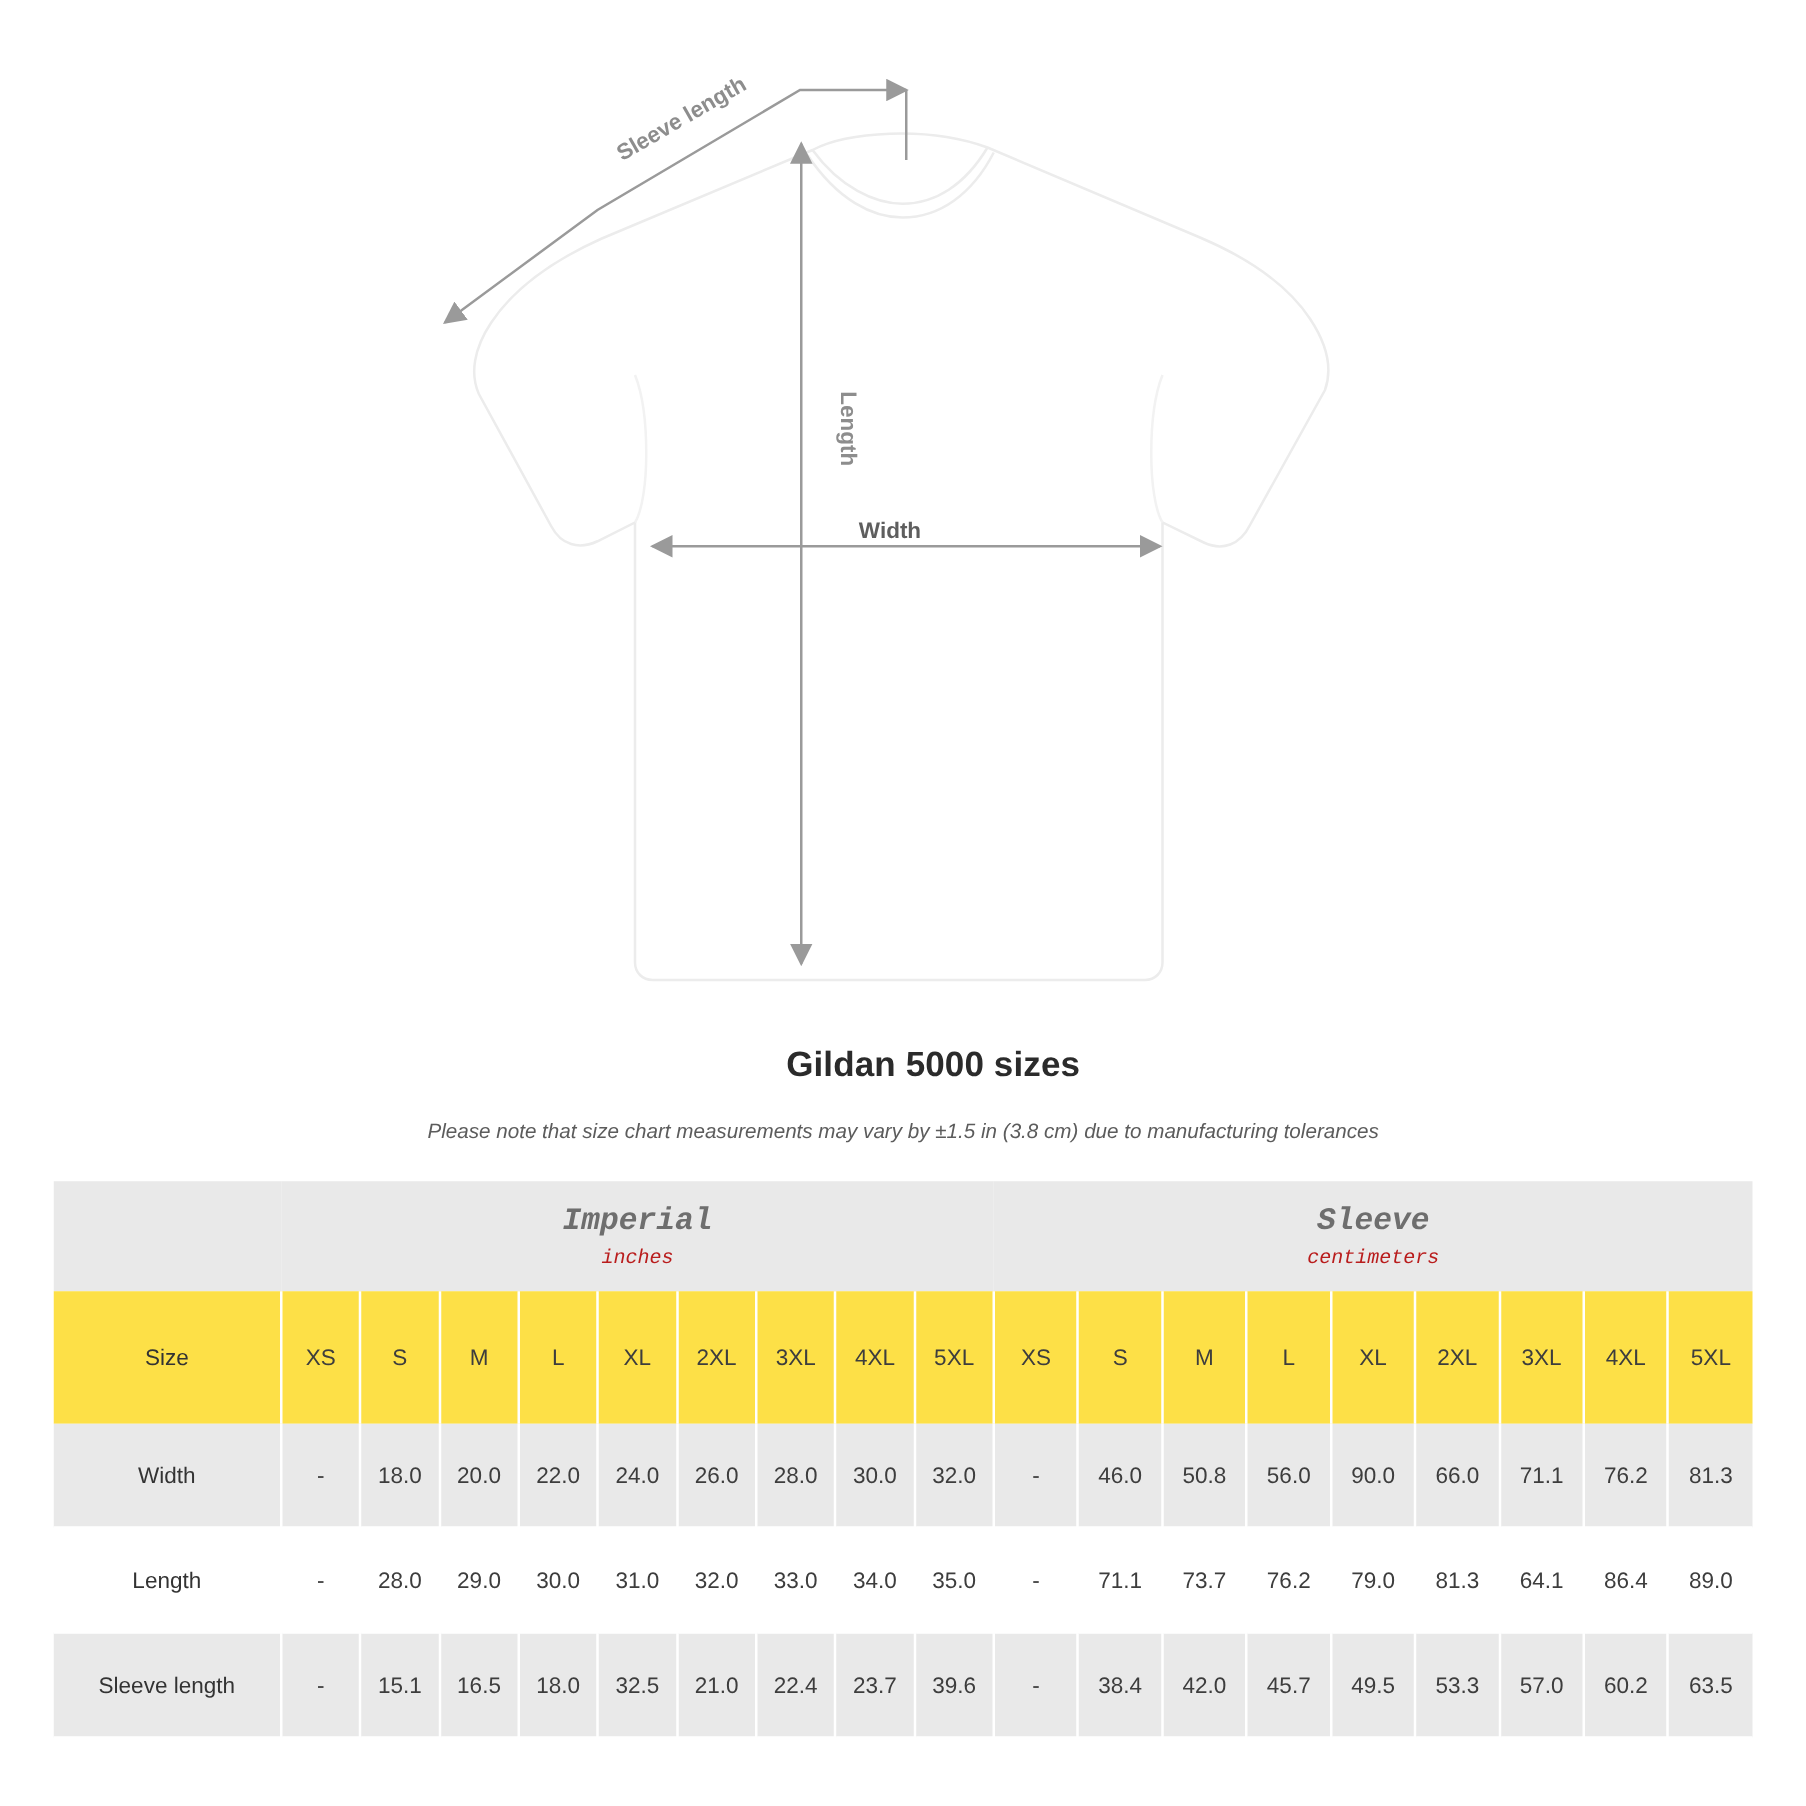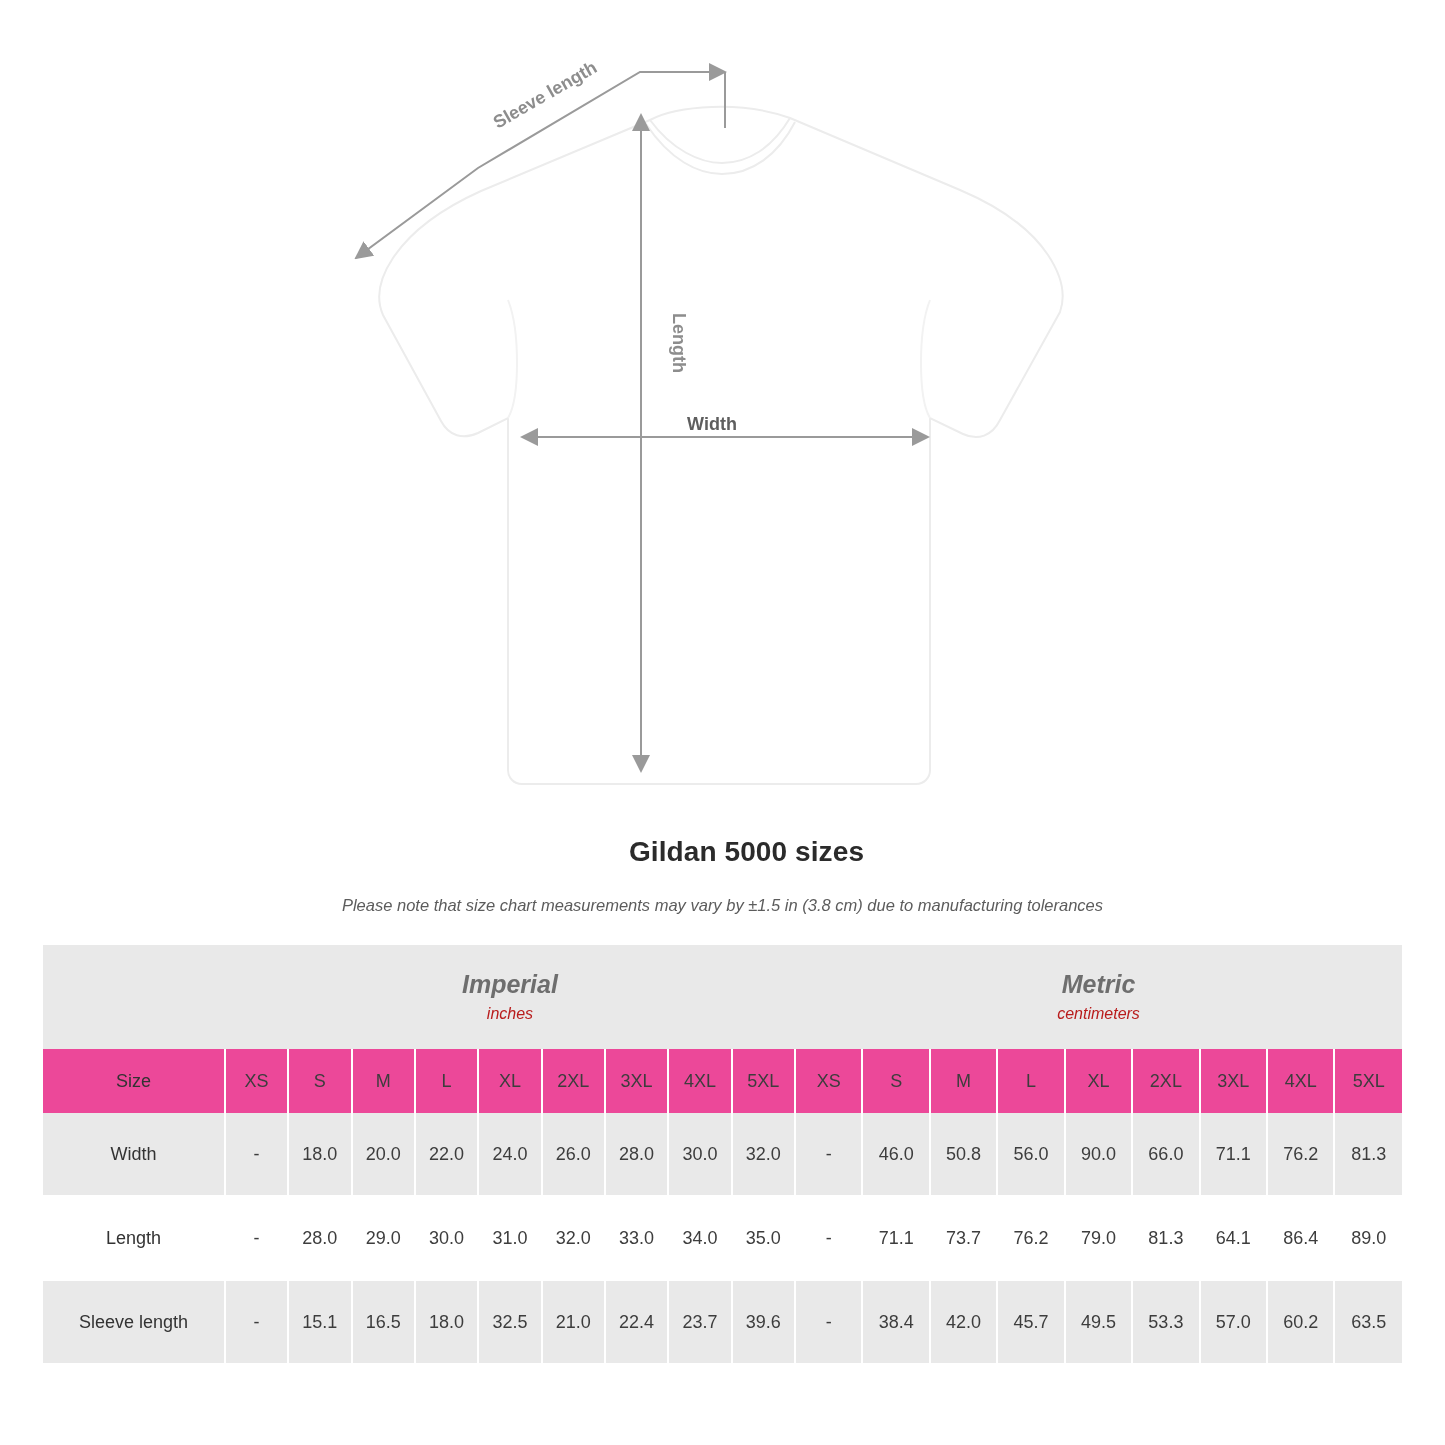--- a/index.html
+++ b/index.html
@@ -59,39 +59,40 @@
     width: 100%;
     table-layout: fixed;
   }
   table.size-table td, table.size-table th {
     padding: 0;
     text-align: center;
     vertical-align: middle;
     font-weight: normal;
   }
   .unit-row td {
-    height: 104px;
+    height: 88px;
     background: #e9e9e9;
+    font-family: Liberation Mono, monospace;
   }
   .unit-name {
     font-size: 25px;
     font-style: italic;
     font-weight: bold;
     color: #6e6e6e;
     line-height: 1.1;
   }
   .unit-sub {
     font-size: 16px;
     font-style: italic;
     color: #b91c1c;
     margin-top: 6px;
   }
   .header-row td {
-    height: 64px;
-    background: #ec4899;
+    height: 106px;
+    background: #fde047;
     font-size: 18px;
     font-weight: bold;
     color: #3d3d3d;
   }
   .header-row td.rowlabel {
     font-size: 18px;
   }
   .data-row td {
     height: 82px;
     font-size: 18px;
@@ -215,21 +216,21 @@
       </colgroup>
 
       <tbody>
           <tr class="unit-row">
         <td></td>
         <td colspan="9">
           <div class="unit-name">Imperial</div>
           <div class="unit-sub">inches</div>
         </td>
         <td colspan="9">
-          <div class="unit-name">Metric</div>
+          <div class="unit-name">Sleeve</div>
           <div class="unit-sub">centimeters</div>
         </td>
       </tr>
 
       <tr class="header-row">
         <td class="rowlabel">Size</td>
         <td>XS</td>
         <td>S</td>
         <td>M</td>
         <td>L</td>

